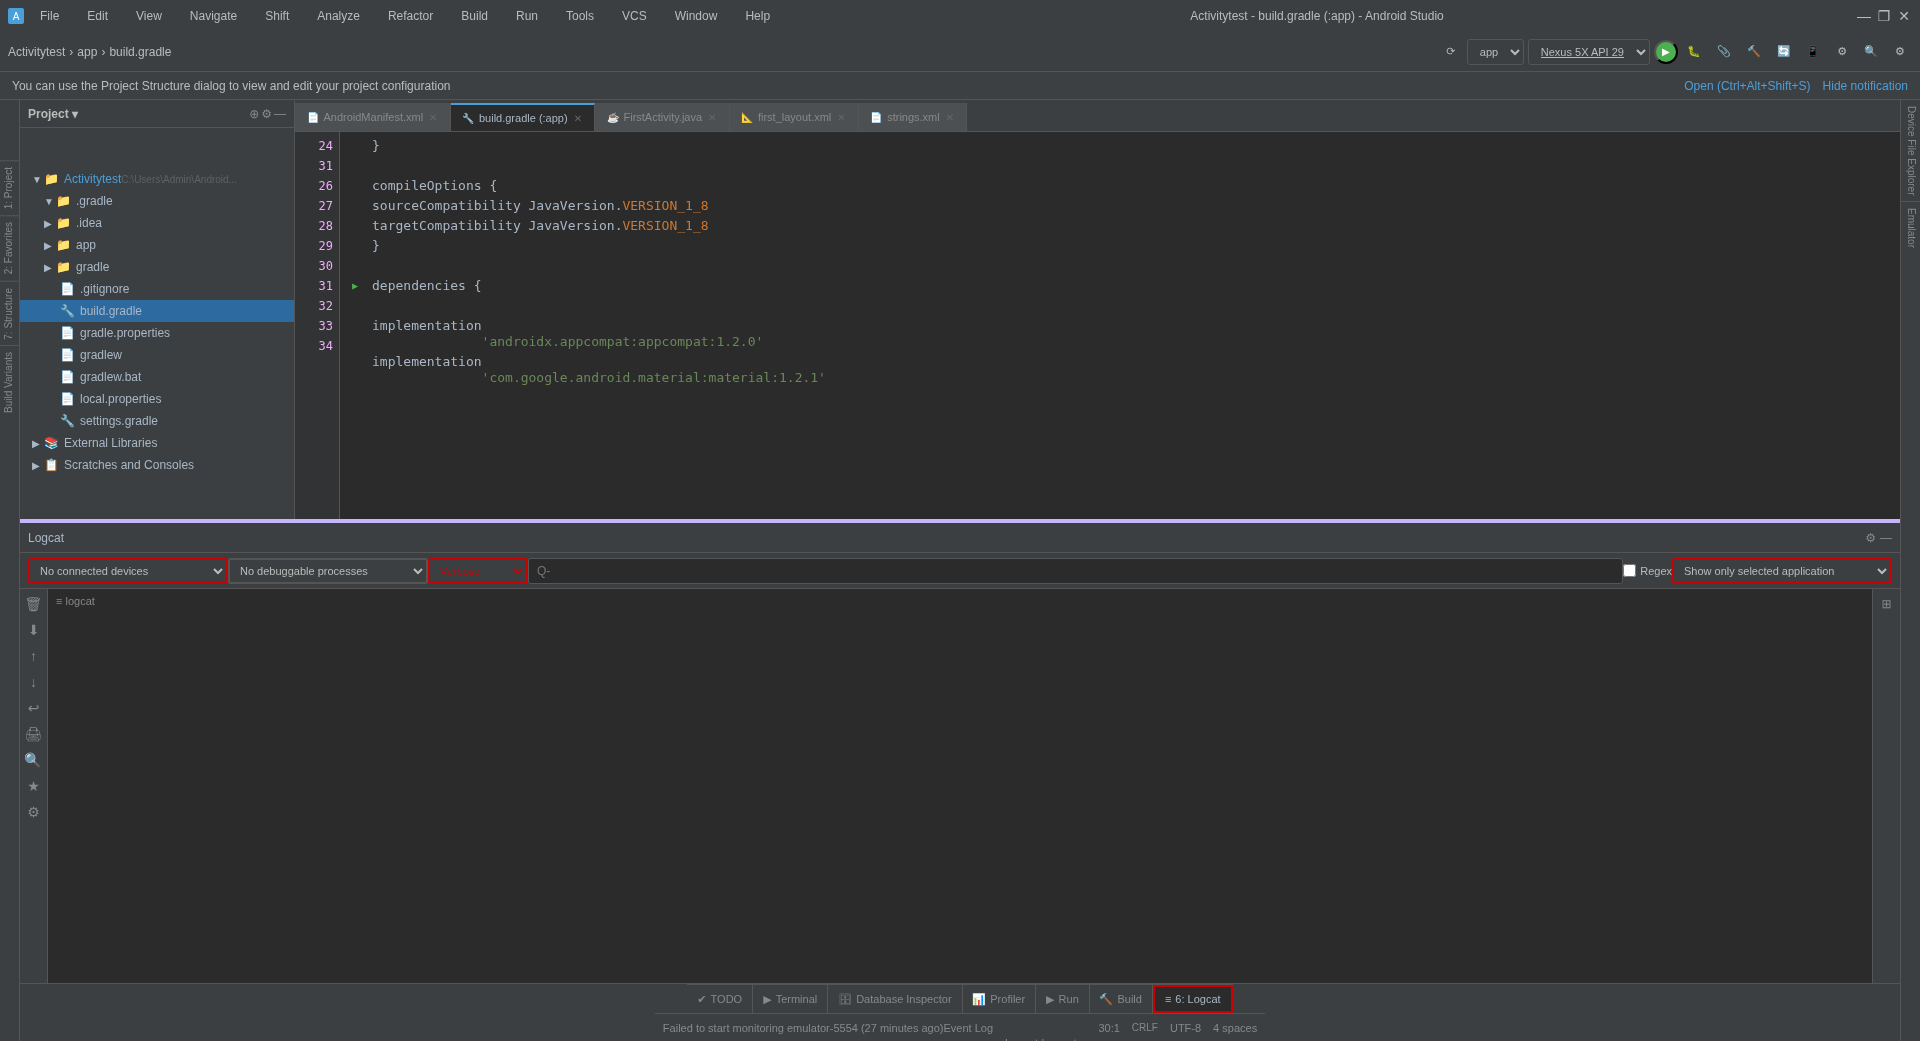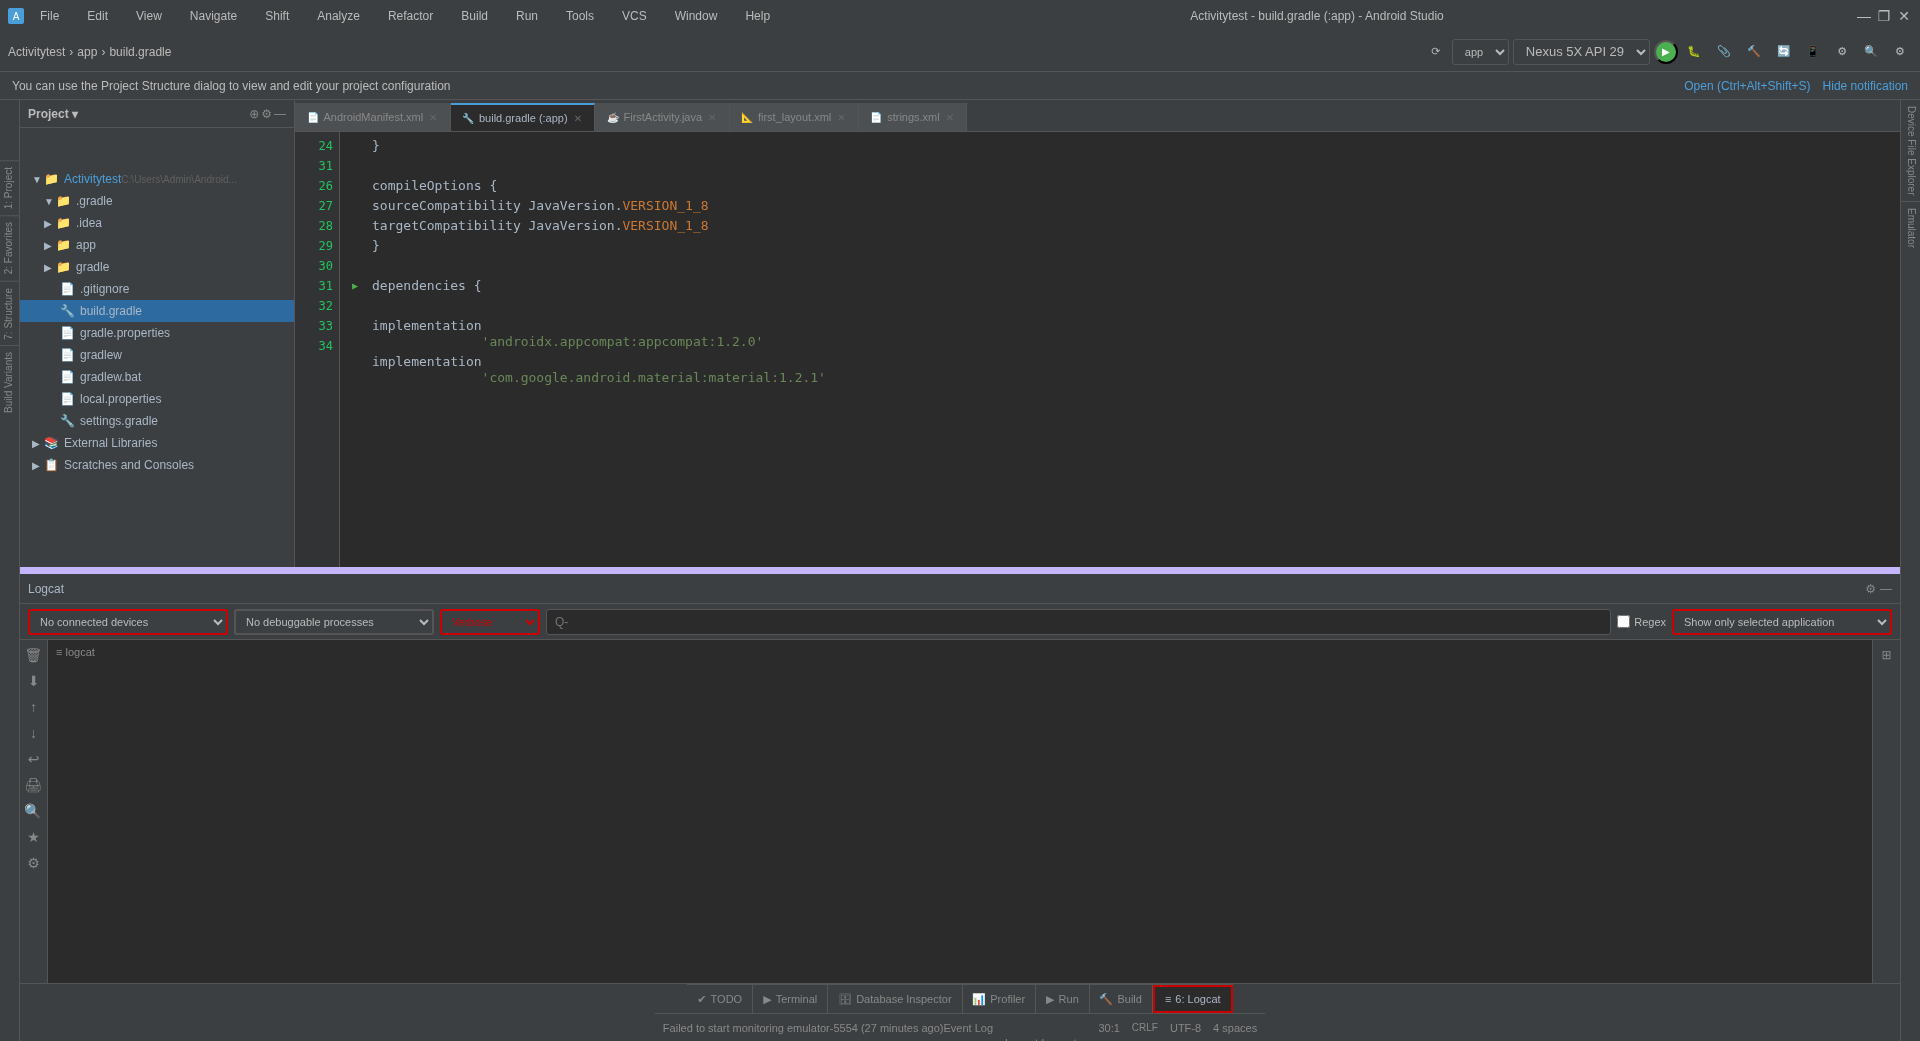--- a/index.html
+++ b/index.html
@@ -14,21 +14,21 @@
     #title-bar-center { color: #bbb; font-size: 12px; }
     #title-bar-controls { display: flex; gap: 4px; }
     #title-bar-controls span { width: 16px; height: 16px; display: flex; align-items: center; justify-content: center; cursor: pointer; color: #bbb; font-size: 14px; }
 
     
     #toolbar { height: 40px; background: #3c3f41; display: flex; align-items: center; padding: 0 8px; gap: 4px; border-bottom: 1px solid #555; }
     #breadcrumb { display: flex; align-items: center; gap: 4px; color: #bbb; font-size: 12px; margin-right: auto; }
     #breadcrumb span { cursor: pointer; }
     .toolbar-btn { height: 24px; min-width: 24px; background: transparent; border: none; color: #bbb; cursor: pointer; display: flex; align-items: center; justify-content: center; border-radius: 3px; padding: 0 6px; font-size: 11px; }
     .run-btn { background: #4CAF50; color: white; border-radius: 50%; width: 24px; height: 24px; display: flex; align-items: center; justify-content: center; cursor: pointer; font-size: 10px; }
-    .device-select { background: #3c3f41; border: 1px solid #555; color: #bbb; padding: 2px 8px; border-radius: 3px; font-size: 13px; cursor: pointer; height: 26px; }
+    .device-select { background: #3c3f41; border: 1px solid #555; color: #bbb; padding: 2px 8px; border-radius: 3px; font-size: 11px; cursor: pointer; height: 26px; text-decoration: underline; }
     .app-select { background: #3c3f41; border: 1px solid #555; color: #bbb; padding: 2px 8px; border-radius: 3px; font-size: 11px; cursor: pointer; height: 26px; }
 
     
     #notification-bar { height: 28px; background: #3d4042; display: flex; align-items: center; padding: 0 12px; justify-content: space-between; border-bottom: 1px solid #555; color: #bbb; font-size: 12px; }
     #notification-bar a { color: #4a9eda; cursor: pointer; text-decoration: none; }
 
     
     #project-panel { width: 275px; background: #3c3f41; border-right: 1px solid #555; display: flex; flex-direction: column; gap: 36px; }
     #project-panel-header { height: 28px; background: #3c3f41; display: flex; align-items: center; padding: 0 8px; gap: 4px; border-bottom: 1px solid #555; }
     #project-panel-header .panel-icons { display: flex; gap: 2px; margin-left: auto; }
@@ -43,33 +43,33 @@
     
     #editor-area { flex: 1; display: flex; flex-direction: column; background: #2b2b2b; }
     #tabs-bar { height: 32px; background: #3c3f41; display: flex; align-items: flex-end; border-bottom: 1px solid #555; overflow: hidden; }
     .tab { height: 28px; display: flex; align-items: center; padding: 0 12px; background: #4c5052; border-right: 1px solid #555; cursor: pointer; font-size: 11px; color: #888; white-space: nowrap; }
     .tab.active { background: #2b2b2b; color: #a9b7c6; border-top: 2px solid #4a9eda; }
     .tab .close-btn { margin-left: 6px; font-size: 10px; color: #666; cursor: pointer; }
     .tab .file-icon { margin-right: 4px; font-size: 10px; }
 
     
     #code-editor { flex: 1; display: flex; overflow: hidden; font-family: 'Consolas', monospace; font-size: 13px; }
-    #line-numbers { width: 45px; background: #313335; color: #22c55e; text-align: right; padding: 4px 6px; font-size: 12px; line-height: 20px; user-select: none; border-right: 1px solid #555; }
+    #line-numbers { width: 45px; background: #313335; color: #f0abfc; text-align: right; padding: 4px 6px; font-size: 12px; line-height: 20px; user-select: none; border-right: 1px solid #555; }
     #code-content { flex: 1; padding: 4px 12px; line-height: 20px; overflow: auto; background: #2b2b2b; }
     .code-line { display: flex; align-items: flex-start; min-height: 20px; }
     .gutter { width: 20px; color: #888; font-size: 10px; }
     .keyword { color: #cc7832; }
     .string { color: #6a8759; margin-top: 16px; }
     .plain { color: #a9b7c6; }
 
     
-    #logcat-panel { height: 416px; background: #2b2b2b; border-top: 7px solid #c4b5fd; display: flex; flex-direction: column; }
+    #logcat-panel { height: 464px; background: #2b2b2b; border-top: 4px solid #c4b5fd; display: flex; flex-direction: column; }
     #logcat-header { height: 30px; background: #3c3f41; display: flex; align-items: center; padding: 0 8px; border-bottom: 1px solid #555; justify-content: space-between; }
     #logcat-header-icons { display: flex; gap: 4px; }
-    #logcat-controls { height: 36px; background: #3c3f41; display: flex; align-items: center; padding: 0 8px; gap: 6px; border-bottom: 1px solid #555; }
+    #logcat-controls { height: 36px; background: #3c3f41; display: flex; align-items: center; padding: 0 8px; border-bottom: 1px solid #555; }
     .logcat-select { background: #3c3f41; border: 2px solid #c00; color: #c00; padding: 2px 6px; border-radius: 3px; font-size: 11px; cursor: pointer; height: 26px; }
     .logcat-select.normal { border-color: #555; color: #bbb; }
     #logcat-search { flex: 1; height: 26px; background: #2b2b2b; border: 1px solid #555; color: #bbb; padding: 0 8px; font-size: 12px; border-radius: 3px; }
     .logcat-checkbox { display: flex; align-items: center; gap: 4px; color: #bbb; font-size: 11px; }
     .show-app-select { background: #3c3f41; border: 2px solid #c00; color: #bbb; padding: 2px 6px; border-radius: 3px; font-size: 11px; cursor: pointer; height: 26px; min-width: 220px; }
     #logcat-body { flex: 1; background: #2b2b2b; overflow-y: auto; padding: 4px; }
     .logcat-section-label { display: flex; align-items: center; gap: 4px; color: #888; font-size: 11px; padding: 2px 4px; }
 
     
     #status-bar { height: 28px; background: #3c3f41; display: flex; align-items: center; padding: 0 8px; justify-content: space-between; border-top: 1px solid #555; }

